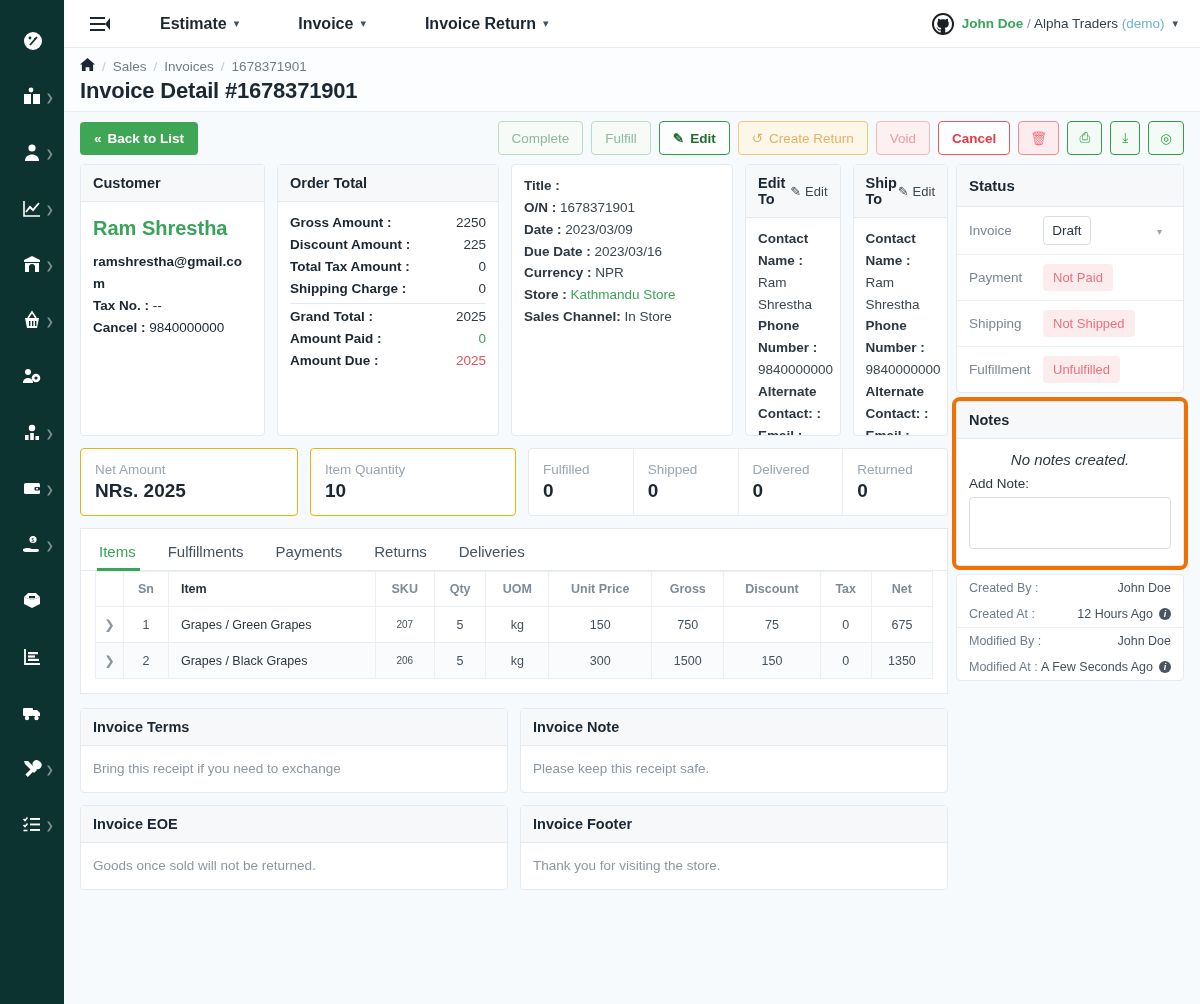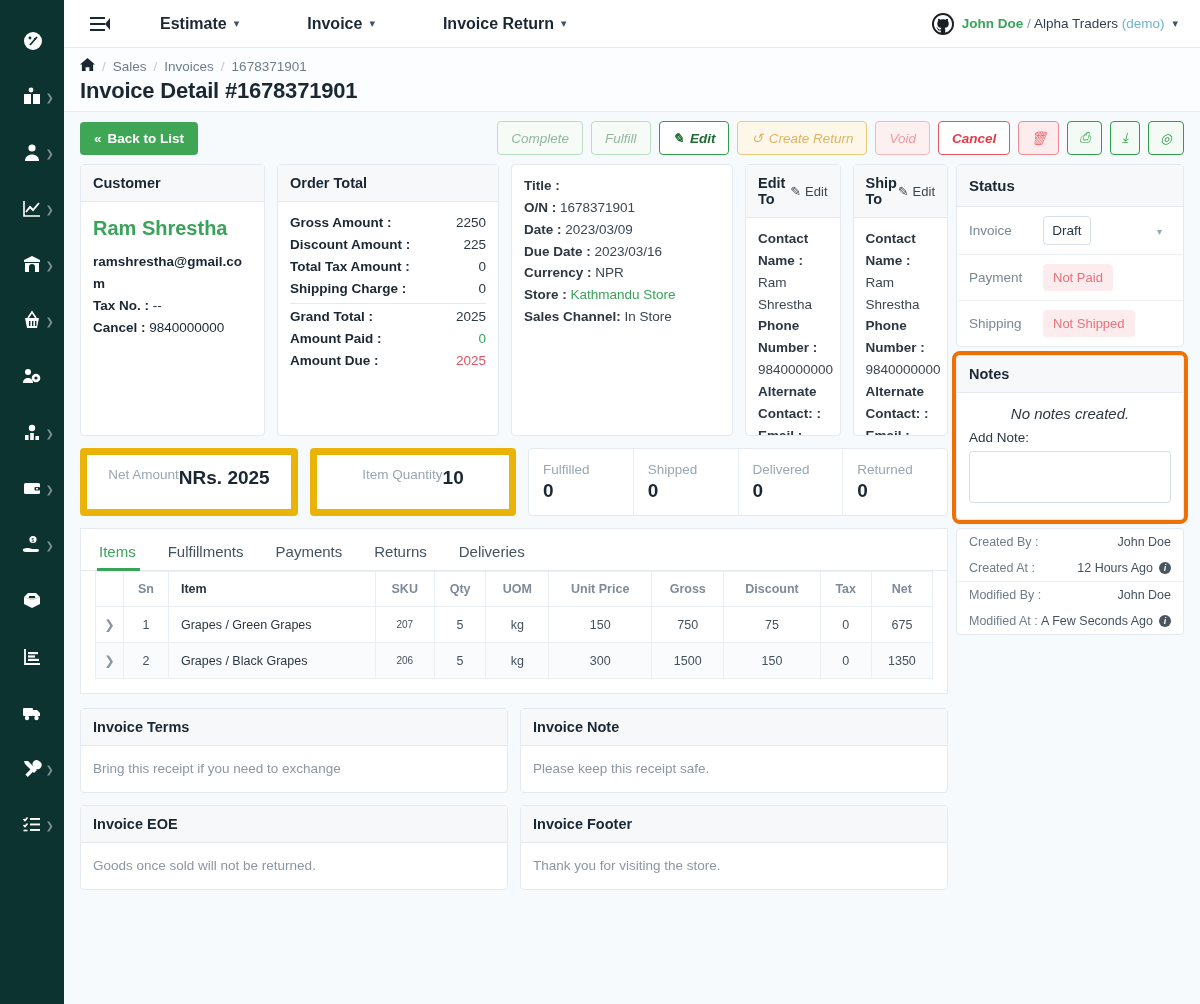--- a/index.html
+++ b/index.html
@@ -31,21 +31,21 @@
   
   .main { flex: 1 1 auto; display: flex; flex-direction: column; min-width: 0;
           background:#f7fafc; overflow: hidden; }
 
   
   .topnav {
     height: 48px; background: #fff; border-bottom: 1px solid #e7ecf0;
     display: flex; align-items: center; padding: 0 16px; gap: 0; flex: 0 0 48px;
   }
   .hamburger { width: 40px; display:flex; align-items:center; justify-content:center; cursor:pointer;}
-  .nav-menu { display: flex; align-items: flex-start; gap: 12px; margin-left: 12px; }
+  .nav-menu { display: flex; align-items: flex-start; gap: 3px; margin-left: 12px; }
   .nav-item {
     display: flex; align-items: center; gap: 7px;
     font-size: 16px; font-weight: bold; color: #1b2733;
     padding: 0 28px; cursor: pointer; white-space: nowrap;
   }
   .caret { font-size: 11px; color:#44525f; font-weight: normal;}
   .topnav-right { margin-left: auto; display:flex; align-items:center; gap:8px; padding-right: 6px;}
   .avatar { width: 22px; height: 22px; border-radius: 50%; background:#1b1f23; display:flex;align-items:center;justify-content:center;}
   .user-text { font-size: 13.5px; }
   .user-name { color:#3aa35a; font-weight:600; }
@@ -65,21 +65,20 @@
   .btn-back {
     background:#3ea655; color:#fff; border:none; border-radius:4px;
     font-size:13.5px; font-weight:bold; padding: 9px 14px; cursor:pointer;
     display:flex; align-items:center; gap:6px;
   }
   .actions { margin-left:auto; display:flex; gap:8px; align-items:center; }
   .abtn {
     border-radius:4px; font-size:13.5px; padding: 7px 13px; cursor:pointer;
     background:#fff; display:flex; align-items:center; gap:6px; white-space:nowrap;
     min-height: 34px;
-    font-style: italic;
   }
   .abtn.g-muted { border:1px solid #b9ddc3; color:#93b79c; background:#f6fbf7; }
   .abtn.g-solid { border:1px solid #2f9e46; color:#216c32; font-weight:bold; background:#fff; }
   .abtn.o-muted { border:1px solid #f0c978; color:#e0b462; background:#fdf7ea; }
   .abtn.r-muted { border:1px solid #f5b9bc; color:#ef9aa0; background:#fdf0f1; }
   .abtn.r-solid { border:1px solid #e8565f; color:#e63946; font-weight:bold; background:#fff; }
   .abtn.r-icon  { border:1px solid #ef8c93; color:#ef7179; background:#fdecee; padding:7px 11px;}
   .abtn.g-icon  { border:1px solid #2f9e46; color:#2f9e46; background:#f4fbf6; padding:7px 11px;}
 
   
@@ -114,22 +113,22 @@
   .ot-row .lbl { font-weight:bold; color:#1b2733; }
   .ot-row .val { color:#2c3742;text-align:right; }
   .ot-row.sep-top { border-top:1px solid #e4eaef; padding-top:2px; margin-top:2px;}
   .ot-row .val.green { color:#3aa35a; }
   .ot-row .val.red { color:#e05260; }
 
   .link-green { color:#3aa35a; }
 
   
   .stats-row { display:flex; gap:12px; margin-top:12px; }
-  .stat-card { background:#fff; border:7px solid #eab308; border-radius:4px;
-               padding: 12px 14px; display:flex; justify-content:center; height:68px;}
+  .stat-card { background:#fff; border:1px solid #eab308; border-radius:4px;
+               padding: 12px 14px; display:flex; flex-direction:column; justify-content:center; height:68px;}
   .stat-label { font-size:13.5px; color:#9aa6b2; margin-bottom:3px; }
   .stat-value { font-size:19px; font-weight:bold; color:#1b2733; }
   .stat-a { flex: 0 0 218px; }
   .stat-b { flex: 0 0 206px; }
   .stat-group { flex:1 1 auto; display:flex; background:#fff; border:1px solid #e4eaef; border-radius:4px; height:68px;}
   .stat-sub { flex:1 1 0; padding: 12px 14px; display:flex; flex-direction:column; justify-content:center;}
   .stat-sub + .stat-sub { border-left:1px solid #e9eef2; }
 
   
   .panel { background:#fff; border:1px solid #e4eaef; border-radius:0; margin-top:12px; }
@@ -641,20 +640,24 @@
           </div>
           <div id="status-rows">
               <div class="status-row">
                 <div class="status-label">Payment</div>
                 <span class="pill">Not Paid</span>
               </div>
               <div class="status-row">
                 <div class="status-label">Shipping</div>
                 <span class="pill">Not Shipped</span>
               </div>
+              <div class="status-row">
+                <div class="status-label">Fulfillment</div>
+                <span class="pill">Unfulfilled</span>
+              </div>
             </div>
         </div>
 
         <div class="notes-card">
           <div class="card-head">Notes</div>
           <div class="notes-empty">No notes created.</div>
           <div class="add-note-label">Add Note:</div>
           <textarea class="note-box" placeholder="" style=""></textarea>
         </div>
 

